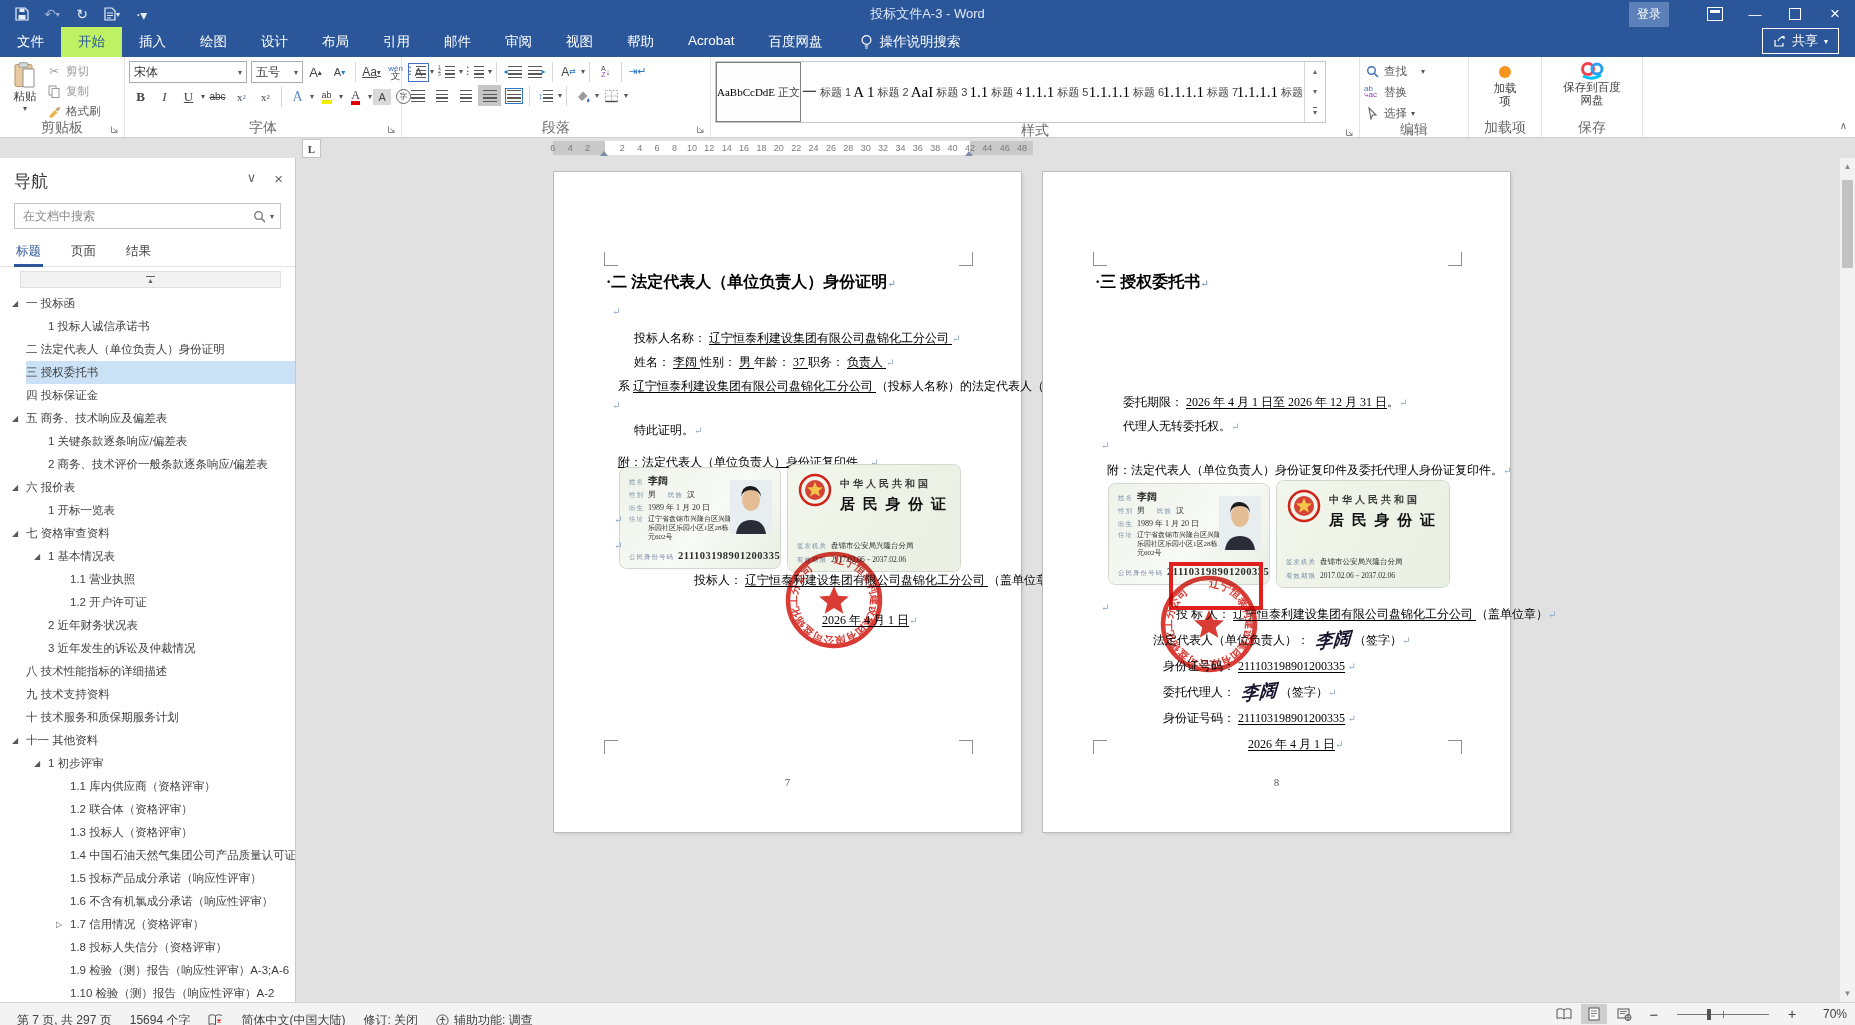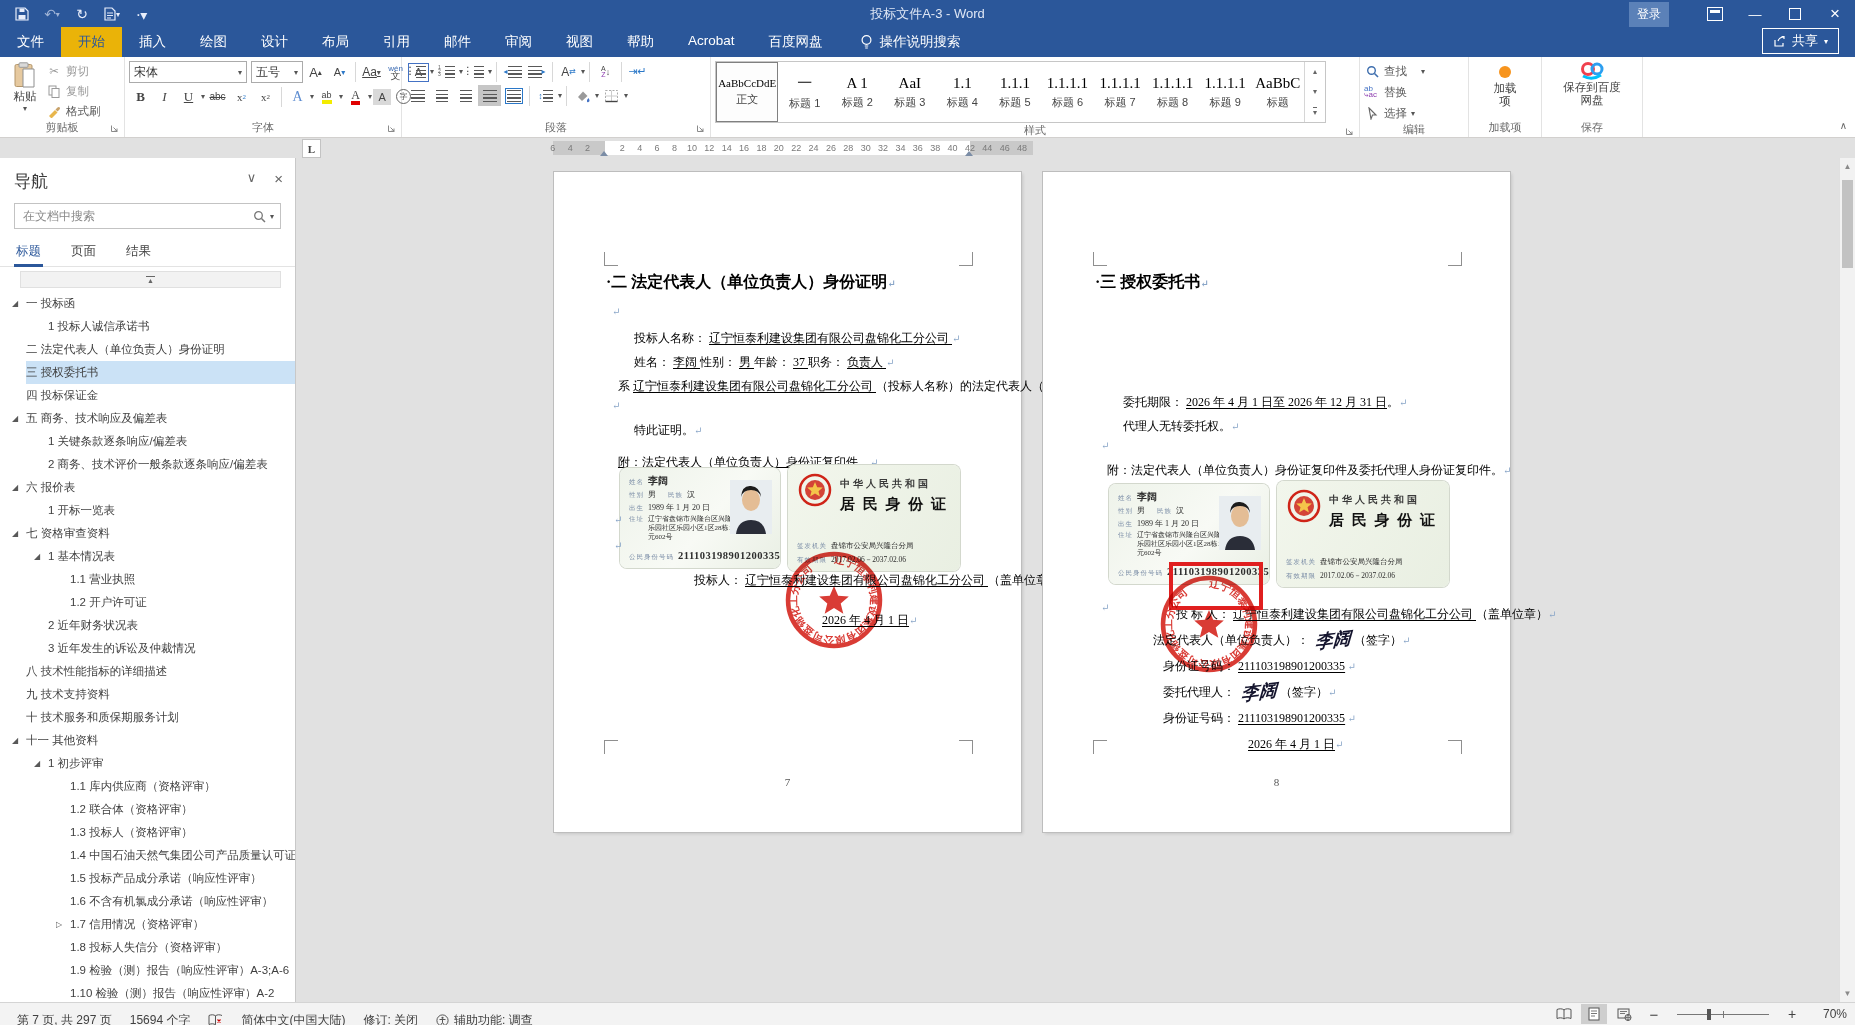--- a/index.html
+++ b/index.html
@@ -13,28 +13,28 @@
   .apptitle{position:absolute;left:0;right:0;text-align:center;font-size:13px;color:#dfe7f5;pointer-events:none;}
   .winctl{margin-left:auto;display:flex;align-items:center;height:100%;}
   .signin{background:#5b81b8;color:#fff;font-size:12px;padding:4px 8px;margin-right:26px;cursor:default;}
   .wbtn{width:40px;height:28px;display:flex;align-items:center;justify-content:center;color:#fff;font-size:13px;}
   .maxbox{width:10px;height:10px;border:1px solid #fff;display:inline-block;}
   .dispopt{width:14px;height:12px;border:1px solid #fff;position:relative;display:inline-block;}
   .dispopt:after{content:"";position:absolute;left:2px;right:2px;top:2px;height:3px;background:#fff;}
   
   .tabrow{height:29px;background:#2b579a;display:flex;align-items:flex-end;flex:0 0 auto;position:relative;}
   .rtab{color:#fff;font-size:13.5px;padding:6px 17px;cursor:default;}
-  .rtab.active{background:#eab308;color:#2b579a;}
+  .rtab.active{background:#bef264;color:#2b579a;}
   .tellme{display:flex;align-items:center;gap:7px;color:#fff;font-size:13.5px;padding:6px 14px;margin-left:6px;}
   .sharebtn{position:absolute;right:16px;bottom:3px;border:1px solid #fff;color:#fff;font-size:13px;display:flex;align-items:center;gap:6px;padding:3px 10px;}
   
   .ribbon{height:80px;background:#fff;border-bottom:1px solid #d2d0ce;display:flex;flex:0 0 auto;position:relative;}
   .rgroup{display:flex;flex-direction:column;border-right:1px solid #e3e3e3;padding:3px 4px 0 4px;position:relative;}
   .gbody{flex:1;display:flex;}
-  .glabel{height:17px;font-size:11px;color:#6b6b6b;text-align:center;position:relative;line-height:15px;}
+  .glabel{height:17px;font-size:14px;color:#6b6b6b;text-align:center;position:relative;line-height:15px;}
   .lau{position:absolute;right:1px;top:2px;}
   .bigbtn{width:42px;display:flex;flex-direction:column;align-items:center;justify-content:flex-start;font-size:11.5px;color:#444;padding-top:2px;gap:1px;}
   .bigbtn .blbl{line-height:13px;text-align:center;}
   .dd{font-size:8px;color:#555;}
   .minis{display:flex;flex-direction:column;justify-content:flex-start;gap:2px;padding-top:2px;}
   .mini{display:flex;align-items:center;gap:4px;font-size:11.5px;color:#595959;height:18px;}
   .mic{width:16px;display:inline-flex;justify-content:center;}
   .fcol{display:flex;flex-direction:column;gap:3px;padding-top:1px;}
   .frow{display:flex;align-items:center;gap:1px;}
   .combo{border:1px solid #ababab;background:#fff;height:20px;font-size:12px;display:flex;align-items:center;padding:0 4px;color:#333;}
@@ -44,21 +44,21 @@
   .vsep{width:1px;height:20px;background:#d8d8d8;margin:0 3px;}
   .tiny{font-size:8px;}
   .bars{width:14px;height:12px;background:repeating-linear-gradient(to bottom,#595959 0 1.3px,transparent 1.3px 3.7px);display:inline-block;}
   .bars.right{background:repeating-linear-gradient(to bottom,#595959 0 1.3px,transparent 1.3px 3.7px);width:10px;}
   .lico{display:inline-flex;align-items:center;gap:2px;}
   .ldots{font-size:6px;color:#595959;line-height:3.9px;display:inline-block;width:5px;}
   .serif{font-family:"Liberation Serif","DejaVu Serif",serif;}
   
   .stybox{border:1px solid #c6c6c6;background:#fff;display:flex;align-items:stretch;height:60px;margin-top:1px;}
   .stylist{display:flex;overflow:hidden;width:588px;}
-  .sty{width:72px;display:flex;flex-direction:column;align-items:center;justify-content:center;gap:3px;border:1px solid transparent;}
+  .sty{width:72px;display:flex;flex-direction:row;align-items:center;justify-content:center;gap:3px;border:1px solid transparent;}
   .sty.sel{border-color:#808080;background:#fdfdfd;width:86px;}
   .ssmp{font-family:"Liberation Serif","DejaVu Serif",serif;font-size:15px;color:#000;white-space:nowrap;}
   .sty.sel .ssmp{font-size:11px;}
   .slbl{font-size:11px;color:#444;white-space:nowrap;}
   .styarr{width:20px;border-left:1px solid #d6d6d6;display:flex;flex-direction:column;align-items:center;justify-content:space-around;font-size:8px;color:#666;}
   .collapse{position:absolute;right:8px;bottom:6px;font-size:10px;color:#666;}
   
   .rulerrow{height:20px;background:#e1e1e1;position:relative;flex:0 0 auto;}
   .tabsel{position:absolute;left:302px;top:1px;width:17px;height:17px;background:#fff;border:1px solid #c3c3c3;display:flex;align-items:center;justify-content:center;font-family:"Liberation Serif",serif;font-weight:bold;font-size:11px;color:#444;}
   .ruler{position:absolute;left:553px;top:3px;width:480px;height:14px;background:linear-gradient(to right,#c9c9c9 0,#c9c9c9 52px,#ffffff 52px,#ffffff 417px,#c9c9c9 417px,#c9c9c9 480px);}

